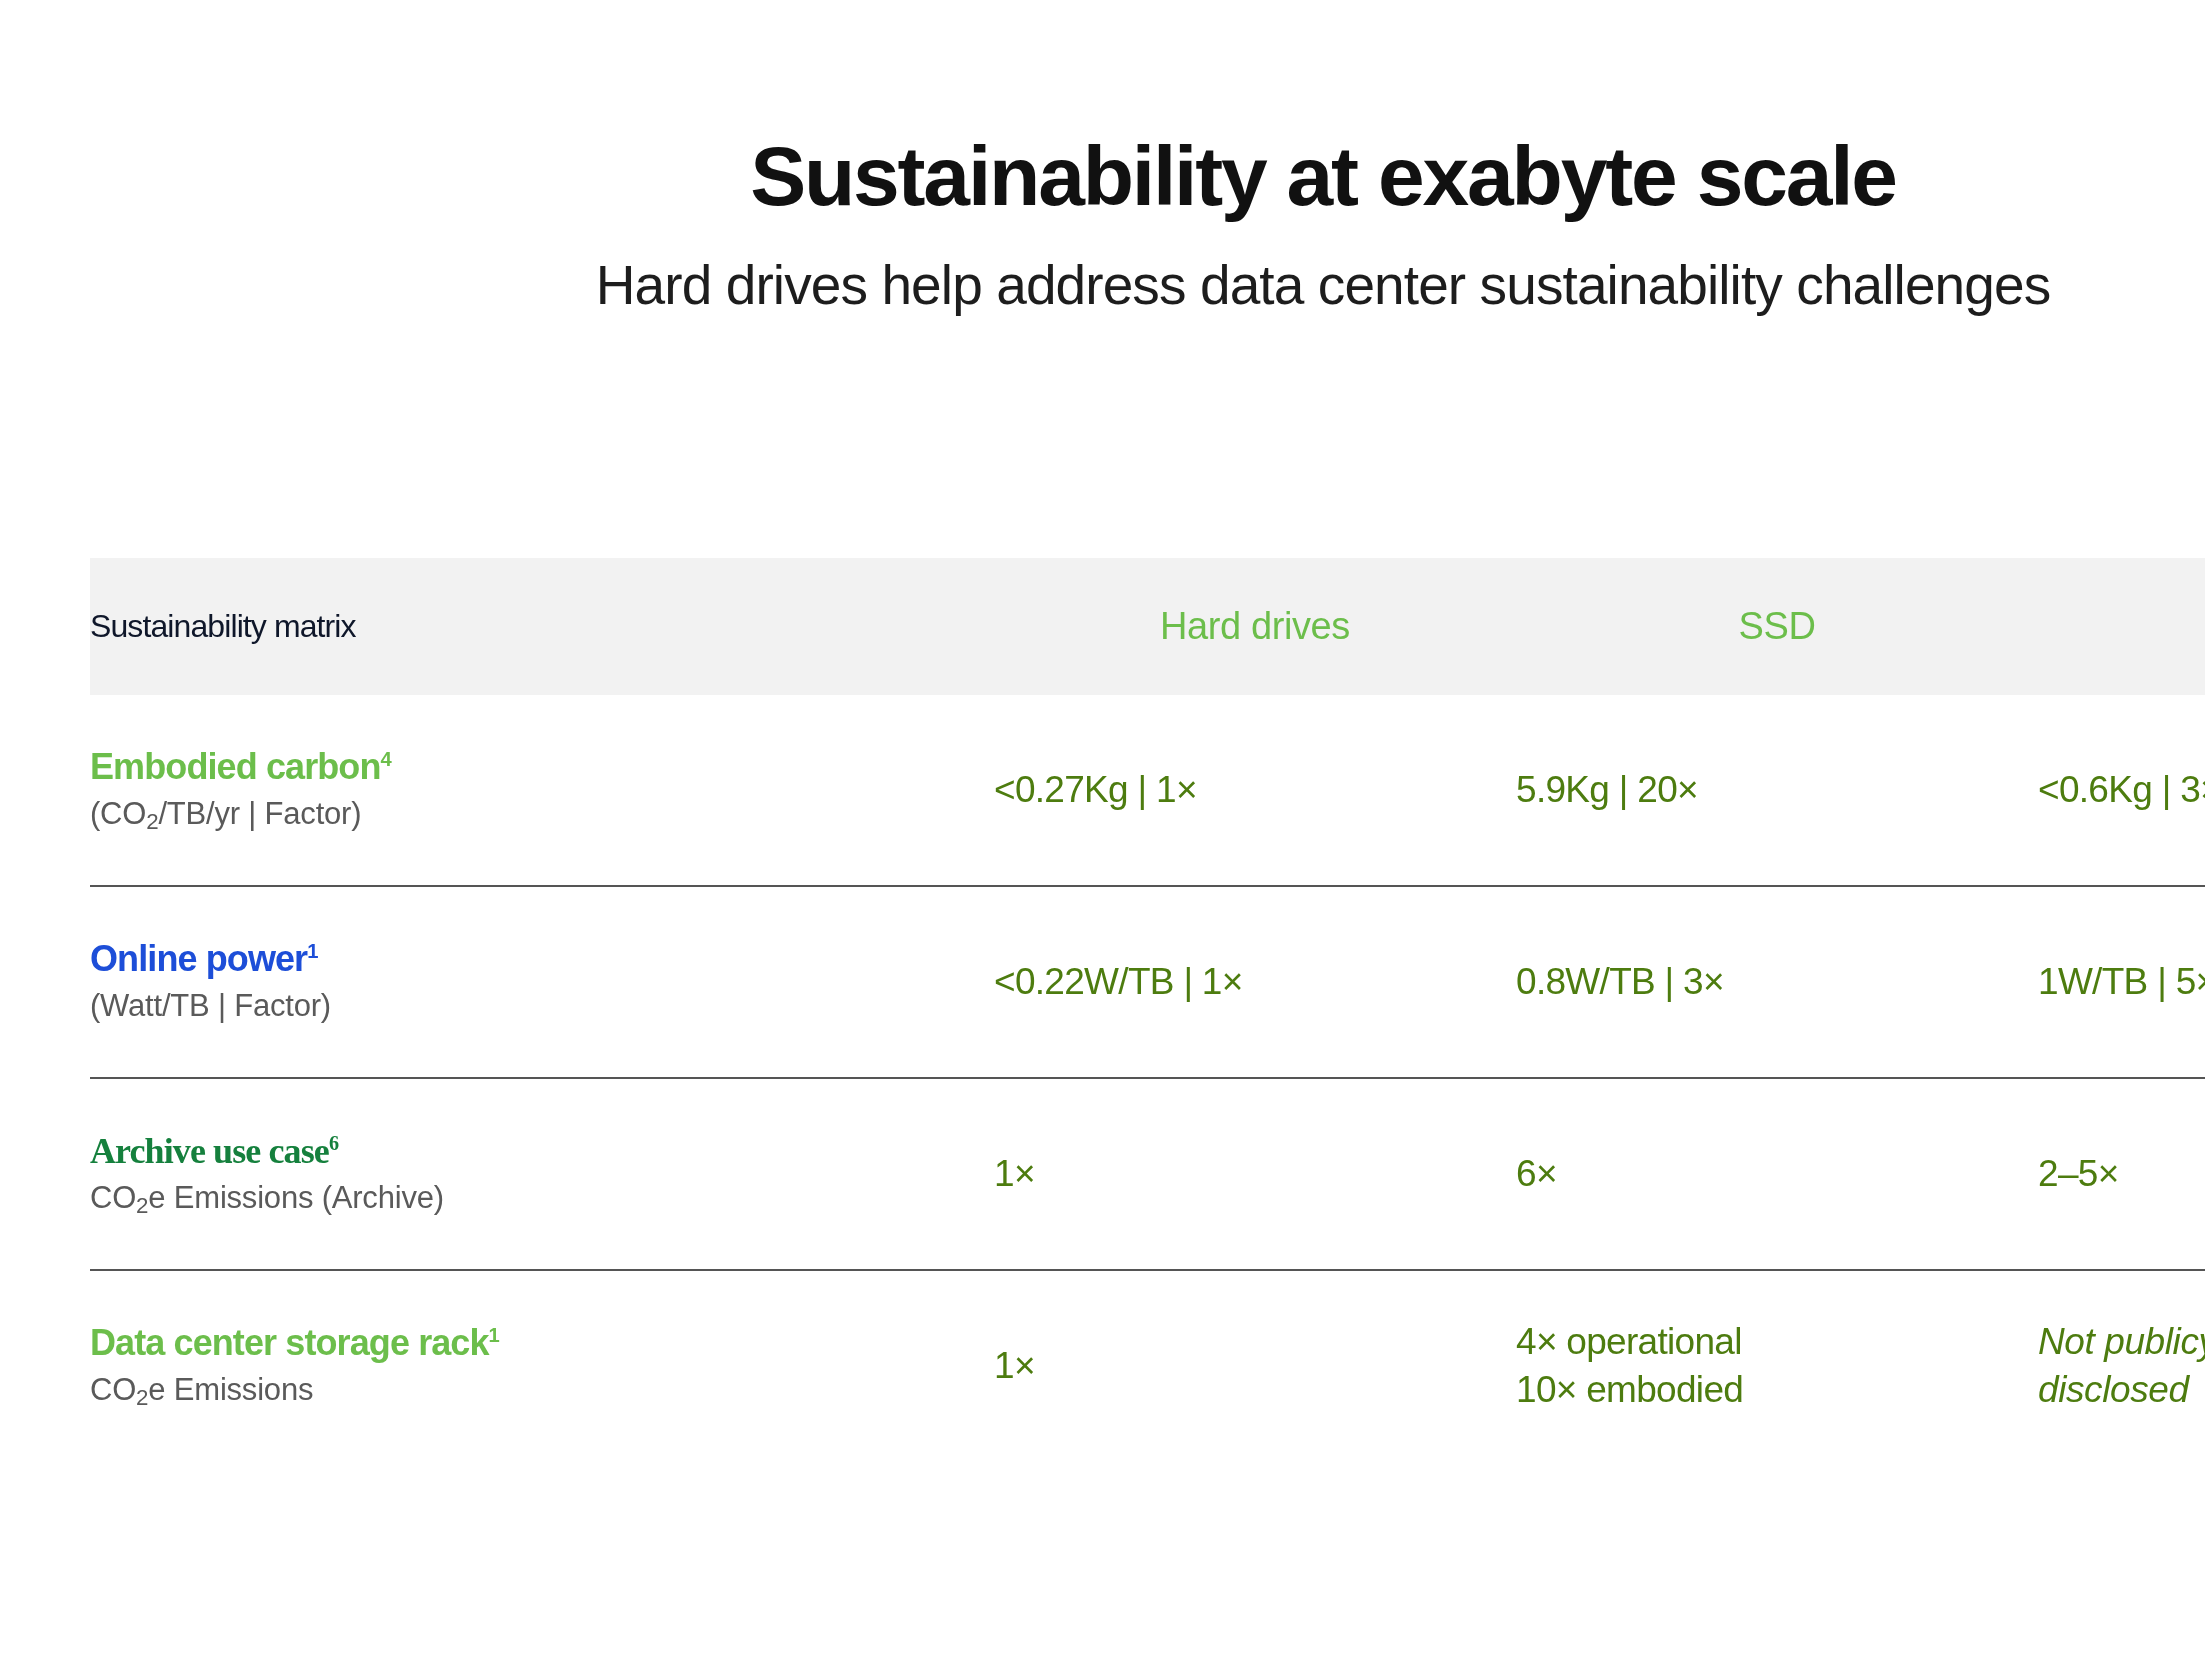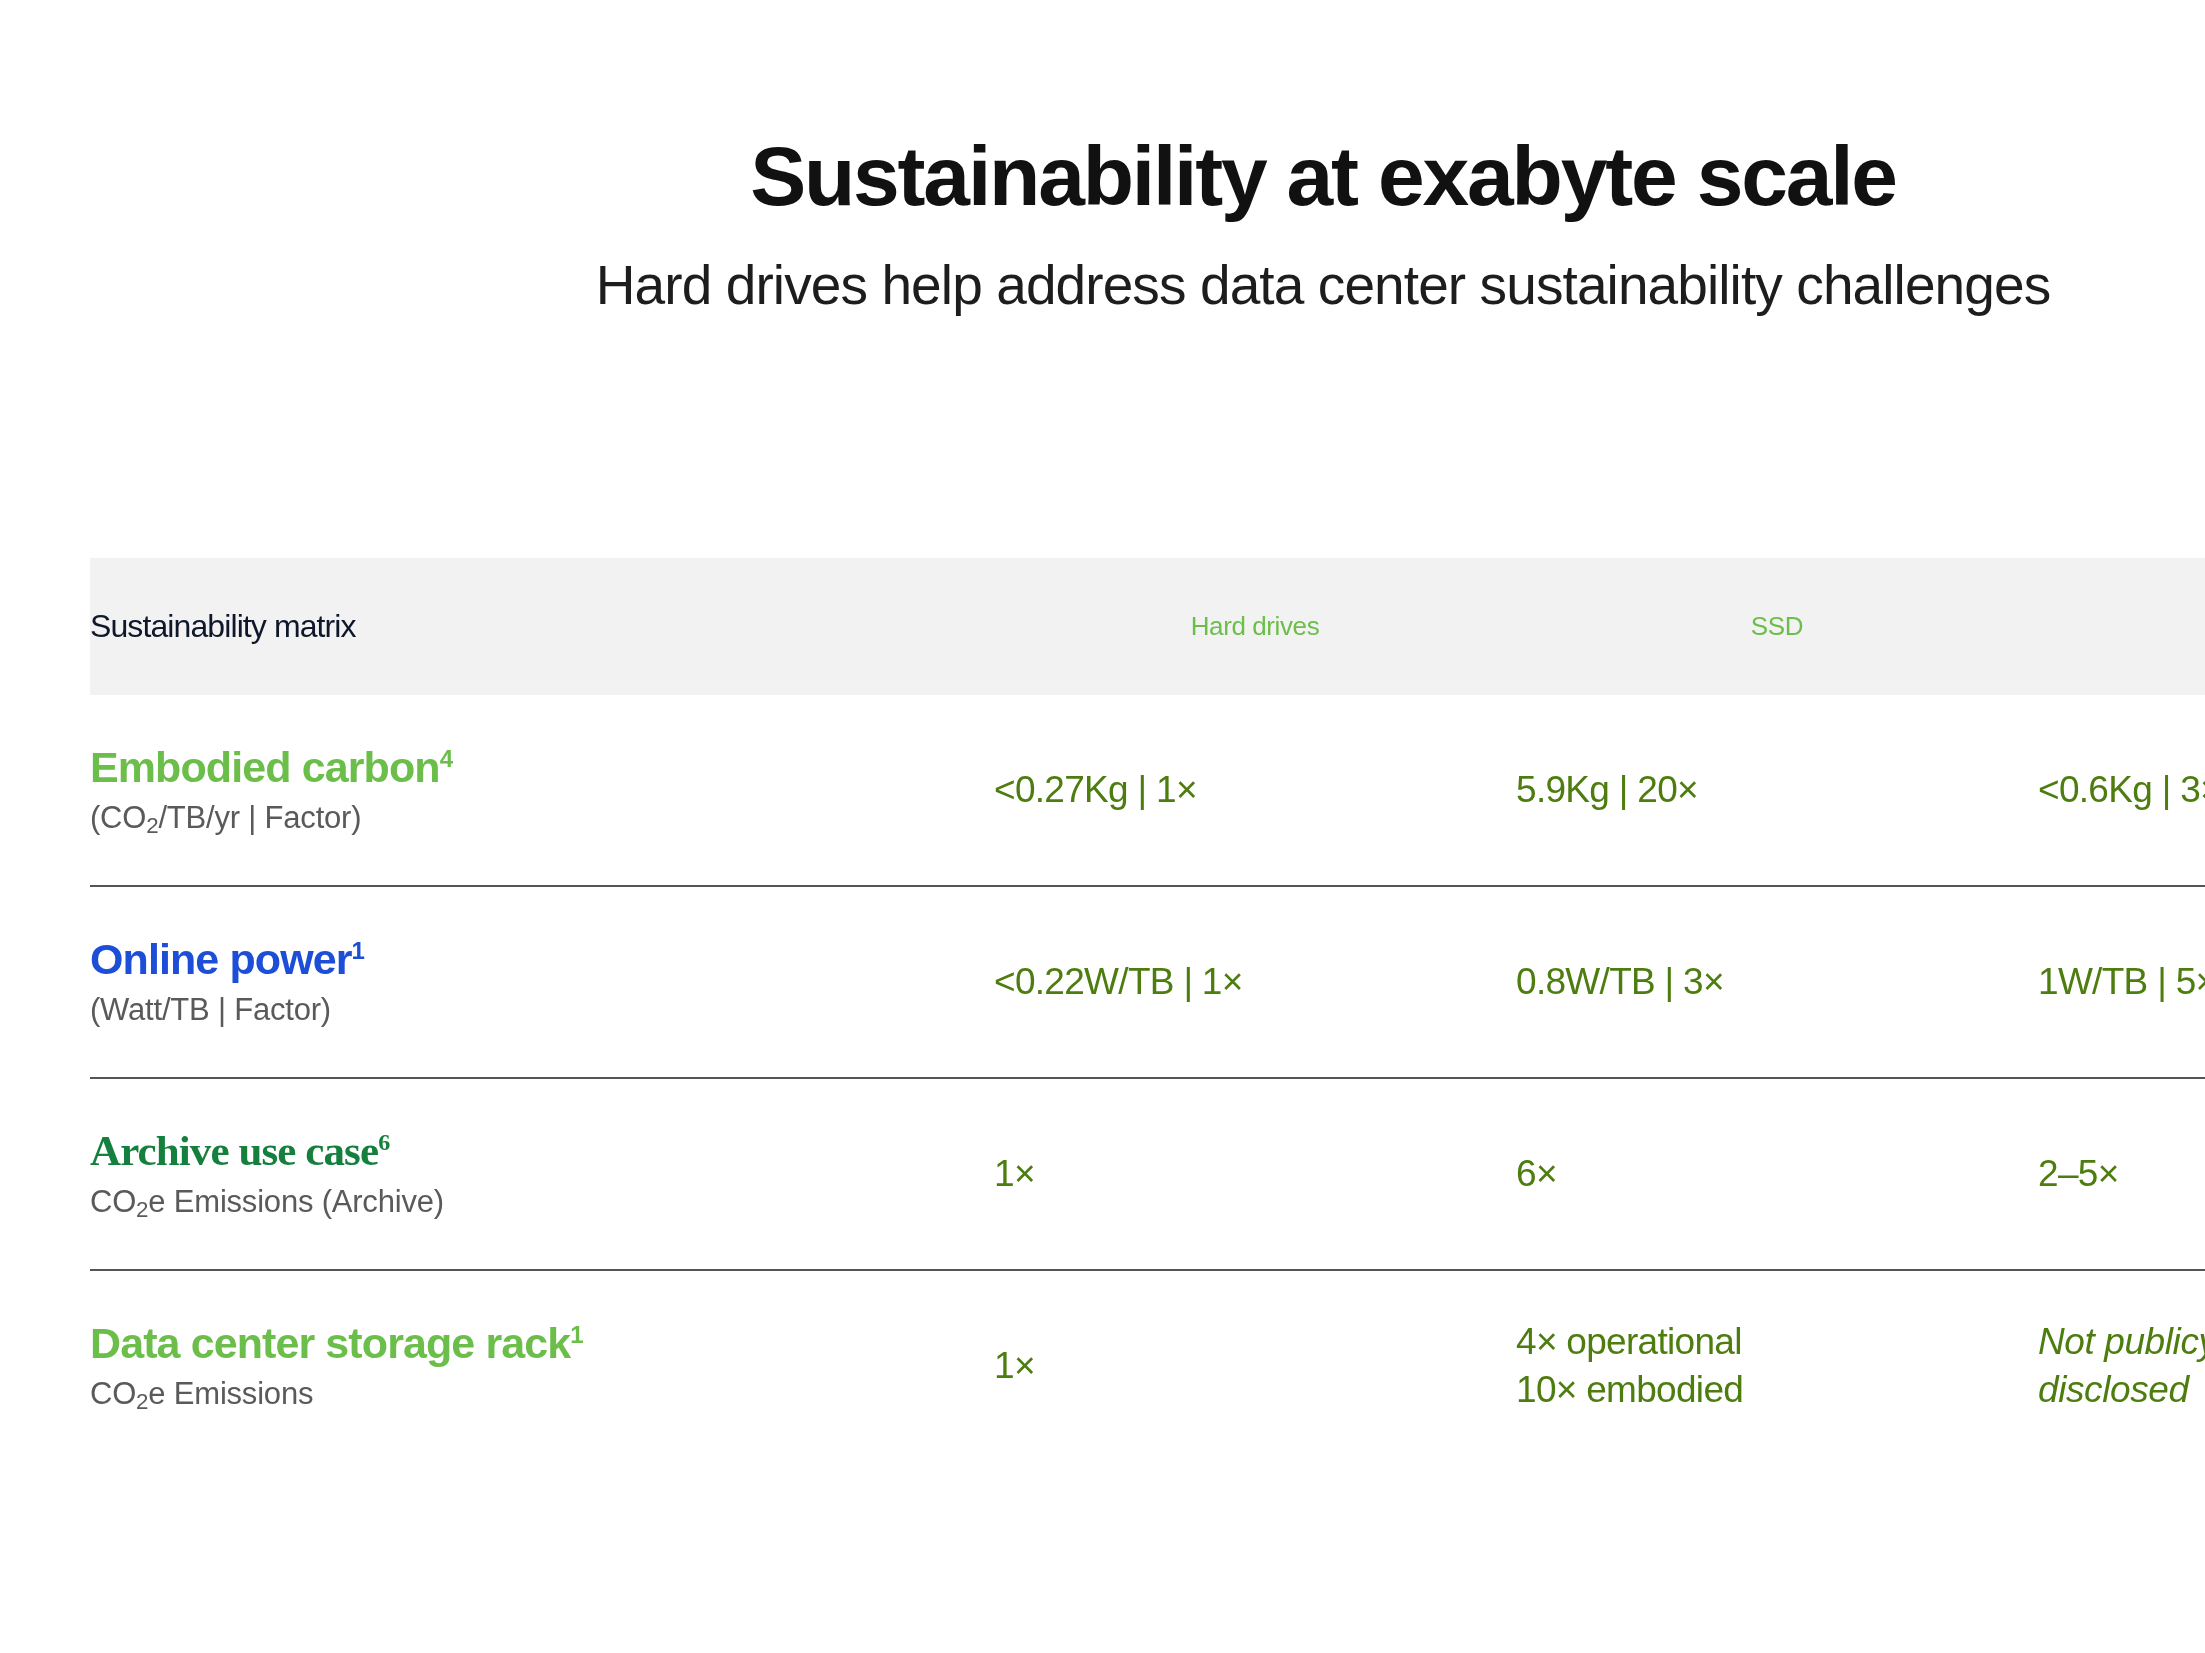--- a/index.html
+++ b/index.html
@@ -68,39 +68,39 @@
   }
   .head-label {
     padding-left: 49px;
     font-size: 32px;
     font-weight: 400;
     letter-spacing: -0.9px;
     color: #0f172a;
   }
   .head-col {
     text-align: center;
-    font-size: 26px;
+    font-size: 38px;
     font-weight: 500;
     letter-spacing: -0.4px;
   }
 
   .data-row td {
     padding: 0;
     vertical-align: middle;
     height: 190px;
   }
   .data-row.with-rule td {
     border-top: 2.2px solid #555555;
   }
 
   .row-label {
     padding-left: 49px;
   }
   .row-title {
-    font-size: 43px;
+    font-size: 36px;
     font-weight: 700;
     letter-spacing: -0.9px;
     line-height: 1.08;
     margin: 0;
   }
   .row-title sup {
     font-size: 0.56em;
     vertical-align: super;
     line-height: 0;
   }

